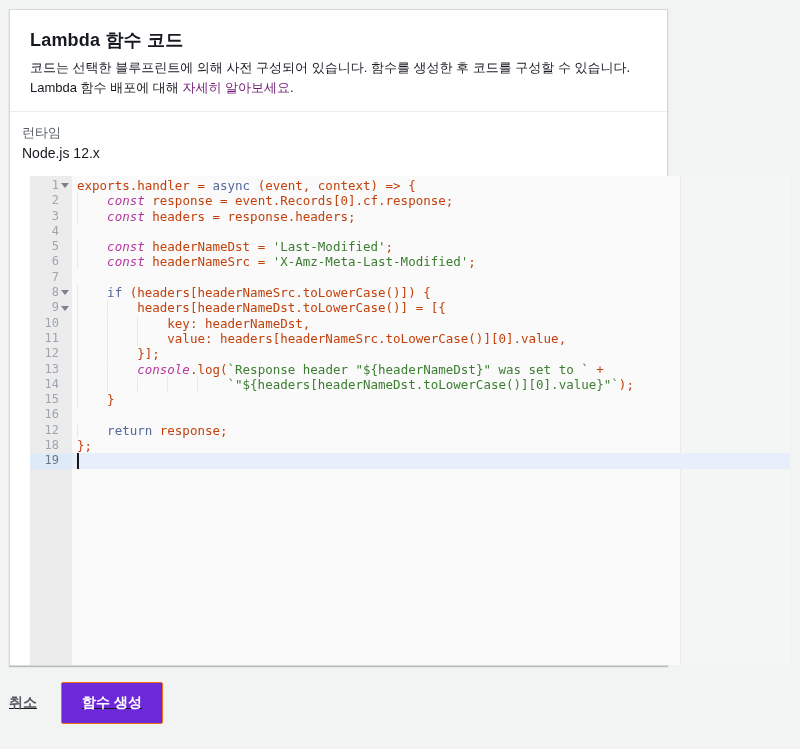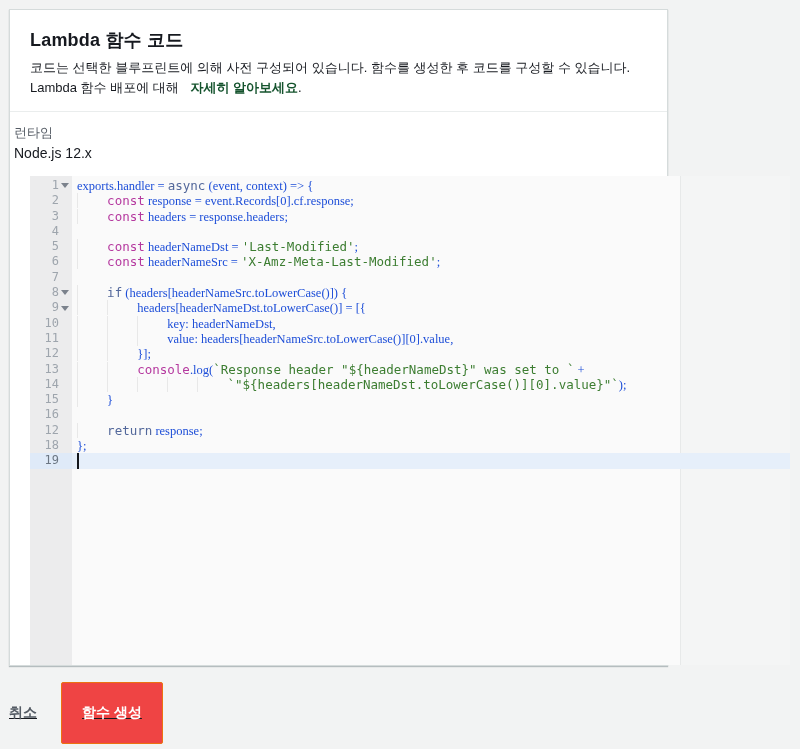--- a/index.html
+++ b/index.html
@@ -12,23 +12,23 @@
   .page { width:800px; height:749px; padding:9px; }
   .card {
     background:#ffffff;
     border:1px solid #d5dbdb;
     box-shadow:0 1px 1px rgba(0,28,36,.25);
     width:659px;
   }
   .card-header { padding:18px 20px 13px 20px; }
   .panel-title { font-size:18px; font-weight:700; letter-spacing:.2px; color:#16191f; }
   .panel-desc { margin-top:6px; font-size:13px; line-height:20px; color:#16191f; max-width:744px; }
-  .learn-more { color:#14532d; font-weight:700; text-decoration:none; cursor:pointer;margin-left:8px; }
+  .learn-more { color:#701a75; font-weight:400; text-decoration:none; cursor:pointer; }
   .meta-row { display:flex; border-top:1px solid #eaeded; padding:12px 0 14px 0; }
-  .meta-col { width:390px; padding:0 4px; }
+  .meta-col { width:390px; padding:0 12px; }
   .meta-col.second { flex:1; border-left:1px solid #eaeded; }
   .meta-label { font-size:13px; color:#545b64; line-height:18px; }
   .meta-value { font-size:14px; color:#16191f; margin-top:2px; line-height:18px; }
 
   
   .editor {
     position:relative;
     margin-left:20px;
     width:760px;
     height:489px;
@@ -56,42 +56,42 @@
   .grow .fold.tri::after {
     content:""; width:0; height:0;
     border-left:4px solid transparent; border-right:4px solid transparent;
     border-top:5px solid #7b828c;
   }
   .grow.act { background:#dfeaf8; color:#6b7683;justify-content:center; }
   .code { position:absolute; left:42px; top:2px; right:0; z-index:1; }
   .crow { height:15.3px; white-space:pre; padding-left:5px; position:relative; color:#36393f; }
   .crow.act { background:#e6effa; }
   .cursor { position:absolute; left:5px; top:0; height:15.3px; border-left:2px solid #14171c; }
-  .tk-p { color:#1d4ed8;font-family:Liberation Serif, serif; }
+  .tk-p { color:#c2410c; }
   .tk-k { color:#53689b; }
-  .tk-s { color:#b5399f; }
+  .tk-s { color:#b5399f; font-style:italic; }
   .tk-q { color:#3c7d31; }
   .tk-i {
     background:repeating-linear-gradient(to right,
       #e8e8e8 0, #e8e8e8 1px, transparent 1px, transparent 4ch);
   }
 
   
   .footer {
     display:flex; align-items:center;
     padding:16px 16px 0 0; gap:24px;text-decoration:underline;
   }
   .btn-cancel {
     background:none; border:none; font-family:inherit;
     font-size:14px; font-weight:700; color:#545b64; cursor:pointer;
   }
   .btn-primary {
-    border:1px solid #ec7211; background:#ef4444; color:#ffffff;
+    border:1px solid #ec7211; background:#6d28d9; color:#ffffff;
     font-family:inherit; font-size:14px; font-weight:700;
-    padding:21px 20px; border-radius:2px; cursor:pointer;
+    padding:11px 20px; border-radius:2px; cursor:pointer;
   }
 </style>
 </head>
 <body>
 
 <div class="page">
   <div class="card">
 
     <div class="card-header">
       <h2 class="panel-title">Lambda 함수 코드</h2>

